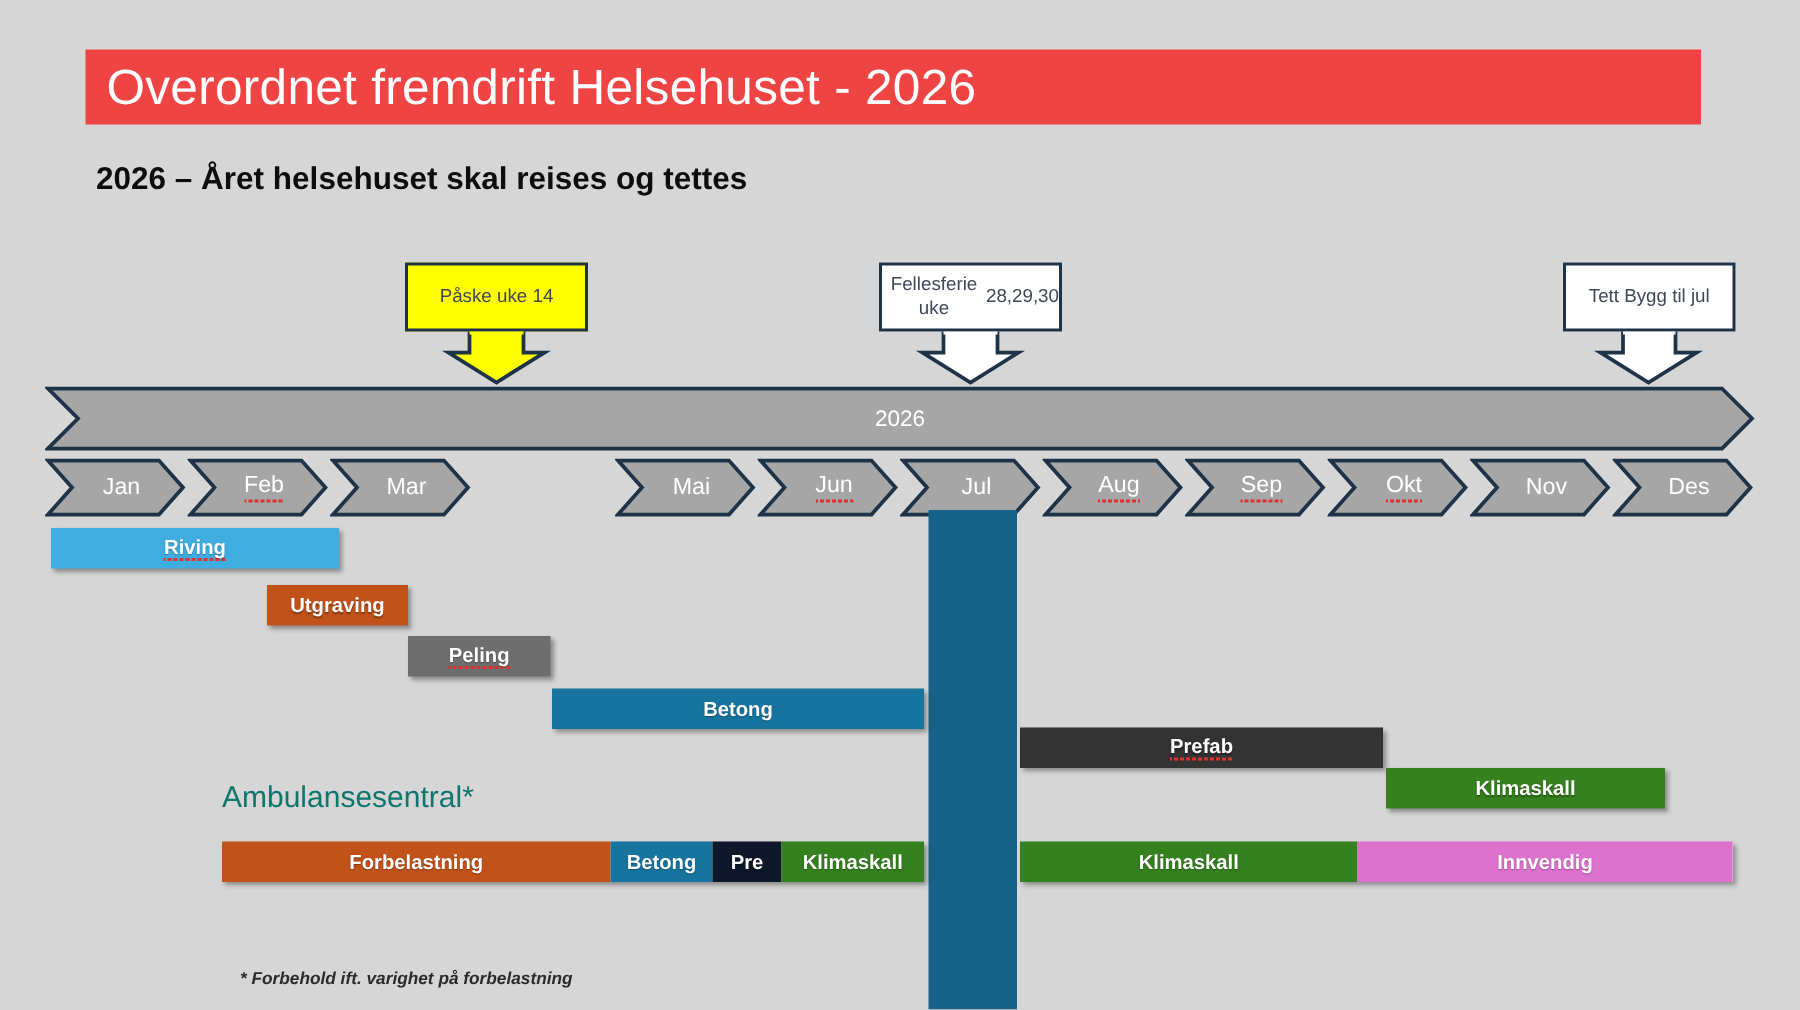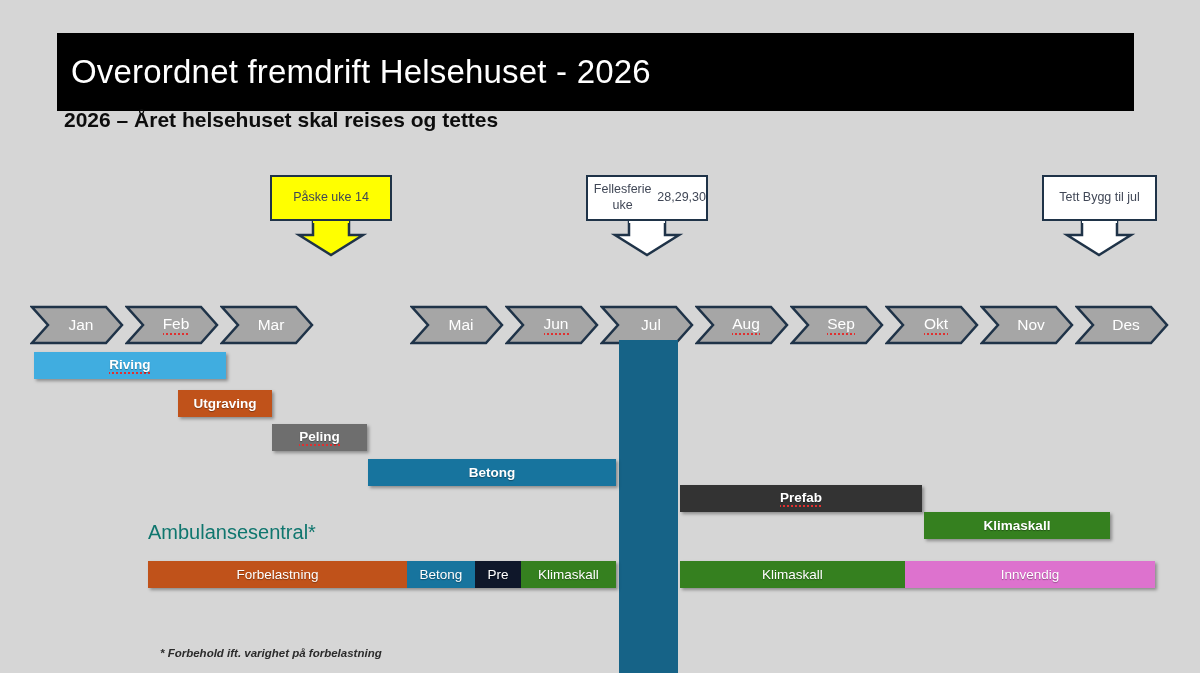--- a/index.html
+++ b/index.html
@@ -6,22 +6,22 @@
   html,body {
     width:1200px; height:673px;
     background:#d6d6d6;
     font-family:"Liberation Sans", sans-serif;
     overflow:hidden;
   }
   #canvas { position:relative; width:1200px; height:673px; background:#d6d6d6; }
 
   
   .title-bar{
-    position:absolute; left:57px; top:33px; width:1077px; height:78px;
-    background:#000000; display:flex; align-items:center;
+    position:absolute; left:57px; top:33px; width:1077px; height:50px;
+    background:#ef4444; display:flex; align-items:center;
   }
   .title-bar span{
     color:#ffffff; font-size:33px; font-weight:400; letter-spacing:.2px;
     padding-left:14px; white-space:nowrap;
   }
   .subtitle{
     position:absolute; left:64px; top:108px;
     font-size:21px; font-weight:bold; color:#0d0d0d; white-space:nowrap;
   }
 
@@ -72,21 +72,21 @@
     display:flex; align-items:center; justify-content:center;
   }
   .bar .t{
     color:#ffffff; font-size:13.5px; font-weight:bold; white-space:nowrap;
     text-shadow:0 1px 1px rgba(0,0,0,.35);
   }
   .seg{
     position:relative; height:100%;
     display:flex; align-items:center; justify-content:center;
   }
-  .seg .t{ color:#fff; font-size:13.5px; font-weight:normal; white-space:nowrap;
+  .seg .t{ color:#fff; font-size:13.5px; font-weight:bold; white-space:nowrap;
            text-shadow:0 1px 1px rgba(0,0,0,.35); }
   .rowbar{
     position:absolute; height:27px; display:flex;
     box-shadow:2px 2px 3px rgba(0,0,0,.35);
   }
 
   .amb-label{
     position:absolute; left:148px; top:521px;
     font-size:20px; color:#0f766e; white-space:nowrap;
   }
@@ -129,20 +129,26 @@
   <div class="callout" style="left:1042px; top:175px; width:115px;">
     <div class="box" style="height:46px; background:#FFFFFF;">
       <span>Tett Bygg til jul</span>
     </div>
     <svg width="115" height="36" viewBox="0 0 115 36">
       <polygon points="40,0 75,0 75,14 89,14 57,34 25,14 40,14" fill="#FFFFFF" stroke="#1F3348" stroke-width="2.5" stroke-linejoin="miter"></polygon>
       <rect x="40" y="-3" width="35" height="5" fill="#FFFFFF"></rect>
     </svg>
   </div>
 
+  <div class="year-band">
+    <svg width="1140" height="44" viewBox="0 0 1140 44">
+      <polygon points="2,2 1118,2 1138,22 1118,42 2,42 22,22" fill="#A6A6A6" stroke="#1F3348" stroke-width="2.5" stroke-linejoin="miter"></polygon>
+    </svg>
+    <div class="lbl">2026</div>
+  </div>
 
   <div class="months">
       <div class="mon" style="left: 0px; width: 94px;"><svg width="94" height="40" viewBox="0 0 94 40">
           <polygon points="2,2 76,2 92,20 76,38 2,38 18,20" fill="#A6A6A6" stroke="#1F3348" stroke-width="2.5" stroke-linejoin="miter"></polygon>
         </svg><div class="txt">
           <span>Jan</span>
         </div></div>
       <div class="mon" style="left: 95px; width: 94px;"><svg width="94" height="40" viewBox="0 0 94 40">
           <polygon points="2,2 76,2 92,20 76,38 2,38 18,20" fill="#A6A6A6" stroke="#1F3348" stroke-width="2.5" stroke-linejoin="miter"></polygon>
         </svg><div class="txt">

